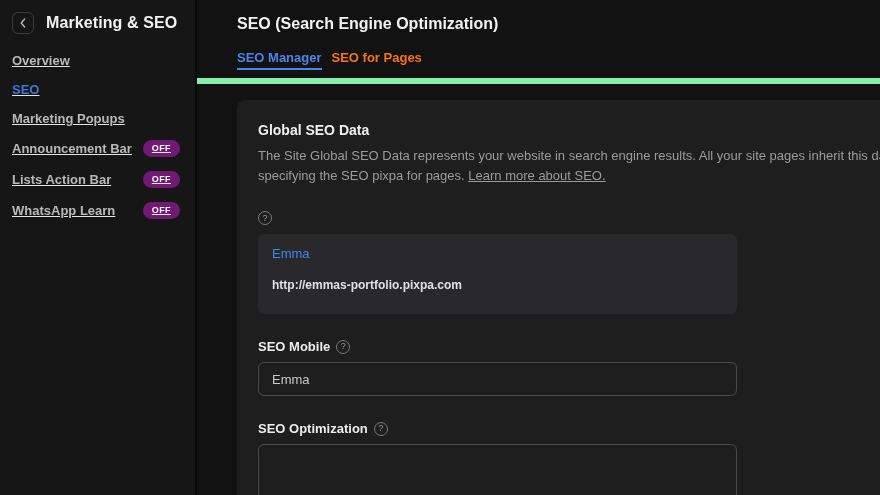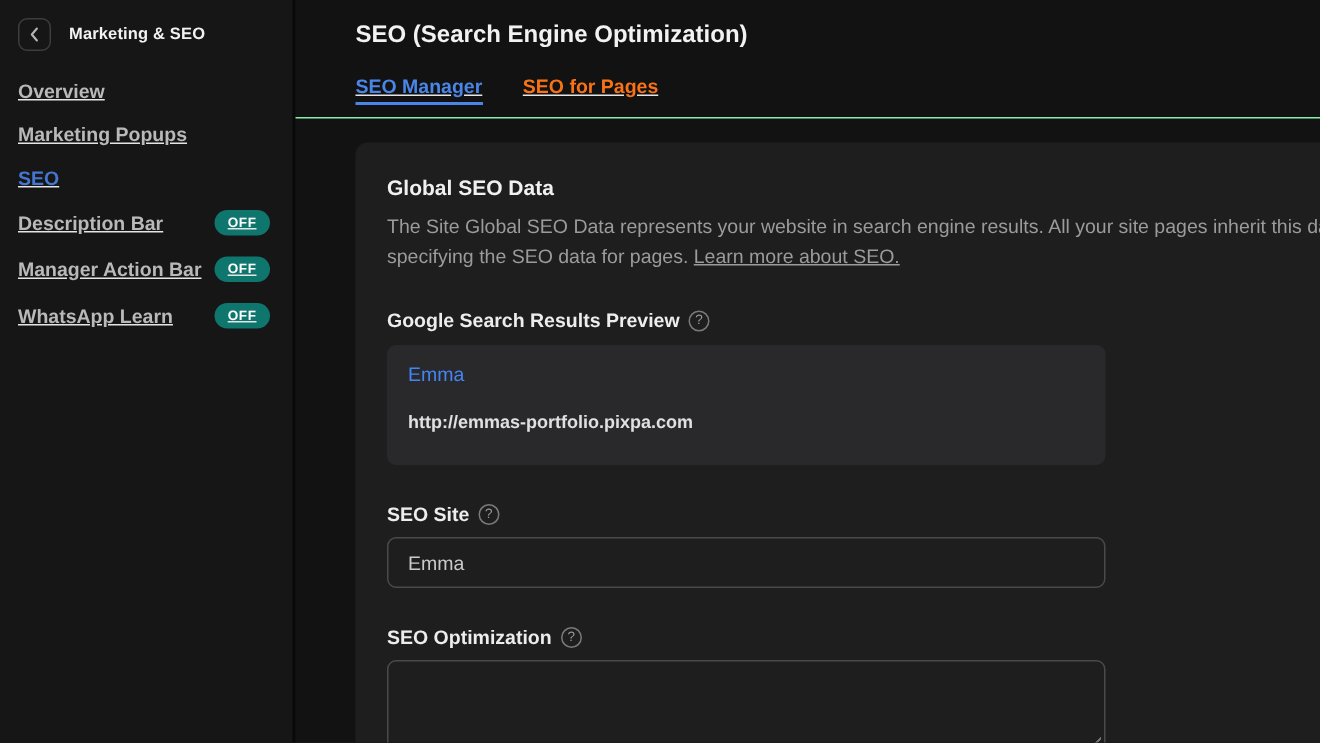--- a/index.html
+++ b/index.html
@@ -22,47 +22,46 @@
     padding:12px 12px 0 12px;
   }
   .back-button {
     width:22px; height:22px;
     border:1px solid #3d3d3d; border-radius:6px;
     background:transparent;
     display:flex; align-items:center; justify-content:center;
     cursor:pointer; flex-shrink:0;
   }
   .sidebar-title {
-    color:#f2f2f2; font-size:11px; font-weight:bold;
+    color:#f2f2f2; font-size:16px; font-weight:bold;
     letter-spacing:.1px;
   }
   .nav { margin-top:12px;text-decoration:underline; }
   .nav-item {
     display:flex; align-items:center; justify-content:space-between;
     padding:7px 15px 7px 12px;
     color:#b9b9b9; font-size:13px; font-weight:600;
     cursor:pointer;
   }
   .nav-item.active { color:#4576d1; font-weight:bold; }
   .badge {
-    background:#0f766e; color:#ffffff;
+    background:#701a75; color:#ffffff;
     font-size:9px; font-weight:bold; letter-spacing:.4px;
     padding:4px 9px; border-radius:10px; line-height:1;
   }
 
   
   .main { flex:1; min-width:0; display:flex; flex-direction:column;justify-content:space-between; }
   .main-header { padding:15px 0 0 40px; }
   .main-title { color:#f2f2f2; font-size:16px; font-weight:bold; }
 
   .tabs {
-    display:flex; gap:27px;
+    display:flex; gap:10px;
     padding-left:40px; margin-top:17px;
-    border-bottom:1px solid #86efac;
-    text-decoration:underline;
+    border-bottom:6px solid #86efac;
   }
   .tab {
     font-size:13px; font-weight:600; color:#f97316;
     padding-bottom:3px; margin-bottom:8px; cursor:pointer;
     border-bottom:2px solid transparent;
   }
   .tab.active { color:#4a86e8; border-bottom-color:#4a86e8; }
 
   .content { flex:1; padding-left:40px; margin-top:16px; }
   .card {
@@ -140,32 +139,32 @@
           </svg>
       </span>
     </button>
     <div class="sidebar-title">Marketing &amp; SEO</div>
   </div>
 
   <nav class="nav">
     <div class="nav-item">
       <span>Overview</span>
     </div>
-    <div class="nav-item">
-      <span>Marketing Popups</span>
-    </div>
     <div class="nav-item active">
       <span>SEO</span>
     </div>
     <div class="nav-item">
-      <span>Description Bar</span>
+      <span>Marketing Popups</span>
+    </div>
+    <div class="nav-item">
+      <span>Announcement Bar</span>
       <span class="badge">OFF</span>
     </div>
     <div class="nav-item">
-      <span>Manager Action Bar</span>
+      <span>Lists Action Bar</span>
       <span class="badge">OFF</span>
     </div>
     <div class="nav-item">
       <span>WhatsApp Learn</span>
       <span class="badge">OFF</span>
     </div>
   </nav>
 </aside>
 
 <main class="main">
@@ -174,36 +173,35 @@
   </div>
 
   <div class="tabs">
     <div class="tab active">SEO Manager</div>
     <div class="tab">SEO for Pages</div>
   </div>
 
   <div class="content">
     <section class="card">
       <h2 class="card-heading">Global SEO Data</h2>
-      <p class="card-desc"><span>The Site Global SEO Data represents your website in search engine results. All your site pages inherit this data. You can override this</span><br><span>specifying the SEO data for pages. </span><span class="learn-link">Learn more about SEO.</span></p>
+      <p class="card-desc"><span>The Site Global SEO Data represents your website in search engine results. All your site pages inherit this data. You can override this</span><br><span>specifying the SEO pixpa for pages. </span><span class="learn-link">Learn more about SEO.</span></p>
 
       <div class="field-group">
         <div class="field-label">
-          <span>Google Search Results Preview</span>
           <span class="help-icon">?</span>
         </div>
         <div class="preview-box">
           <div class="preview-title">Emma</div>
           <div class="preview-url">http://emmas-portfolio.pixpa.com</div>
         </div>
       </div>
 
       <div class="field-group">
         <div class="field-label">
-          <span>SEO Site</span>
+          <span>SEO Mobile</span>
           <span class="help-icon">?</span>
         </div>
         <input class="text-input" type="text" value="Emma" style="">
       </div>
 
       <div class="field-group">
         <div class="field-label">
           <span>SEO Optimization</span>
           <span class="help-icon">?</span>
         </div>

